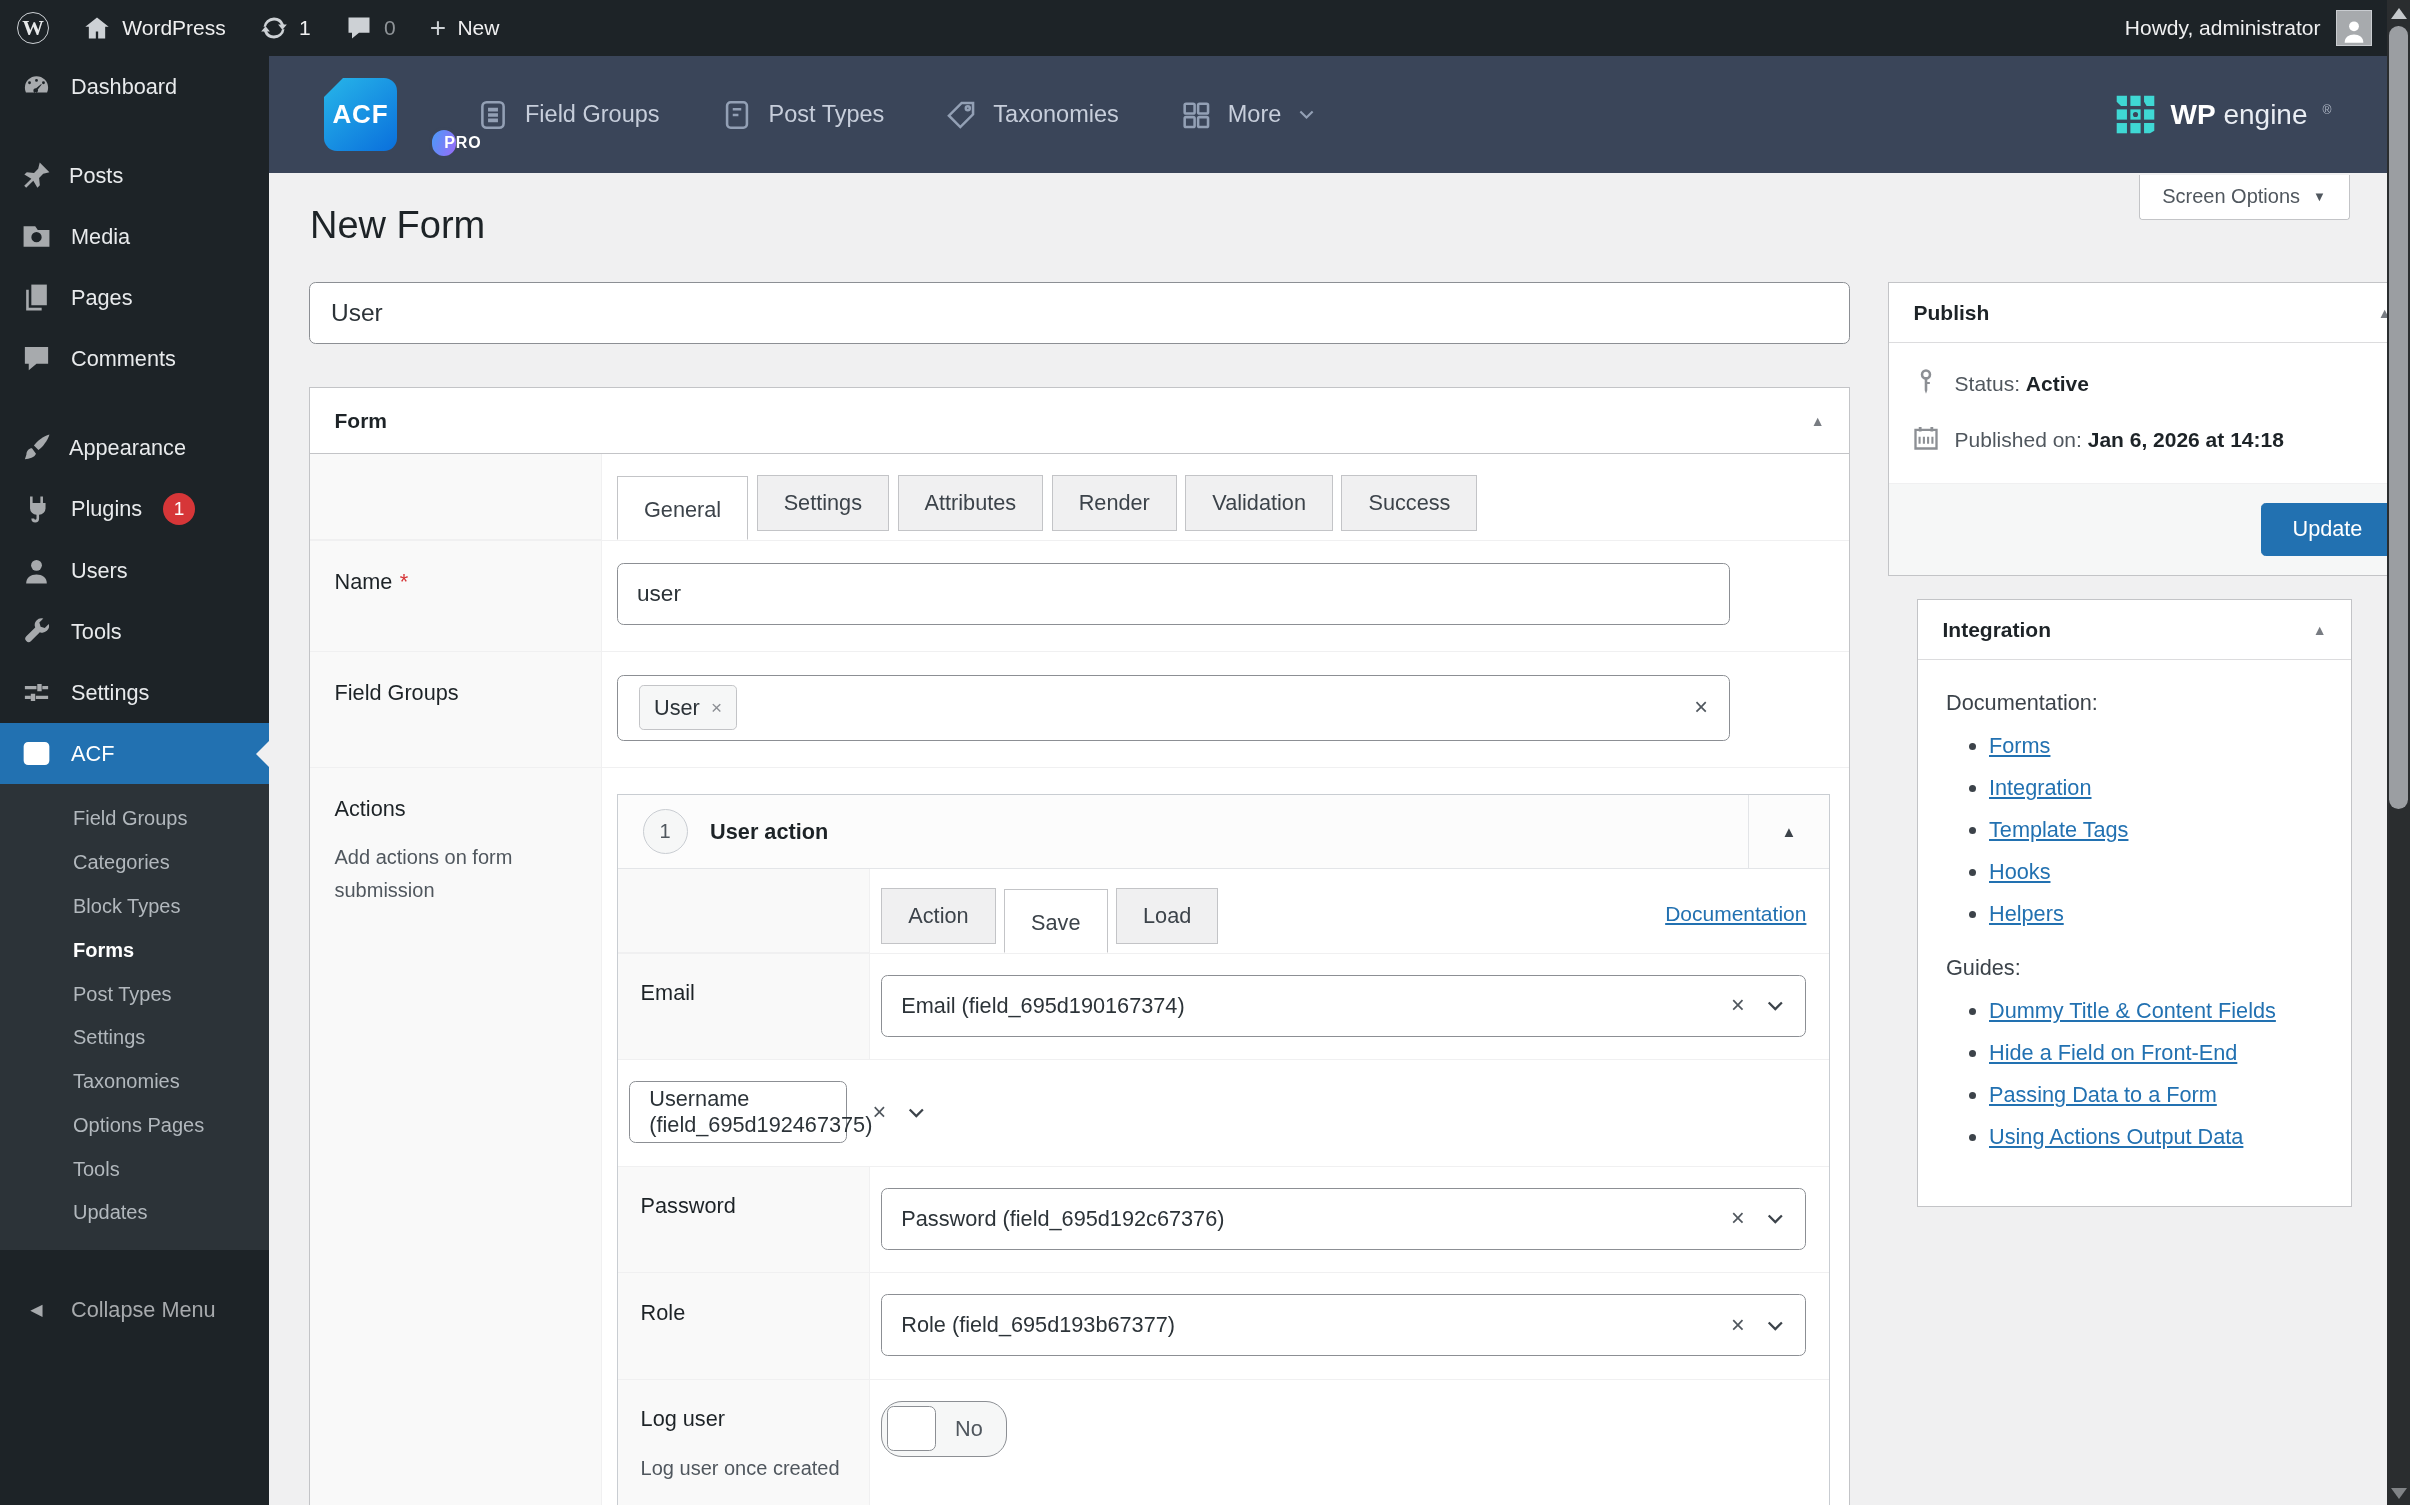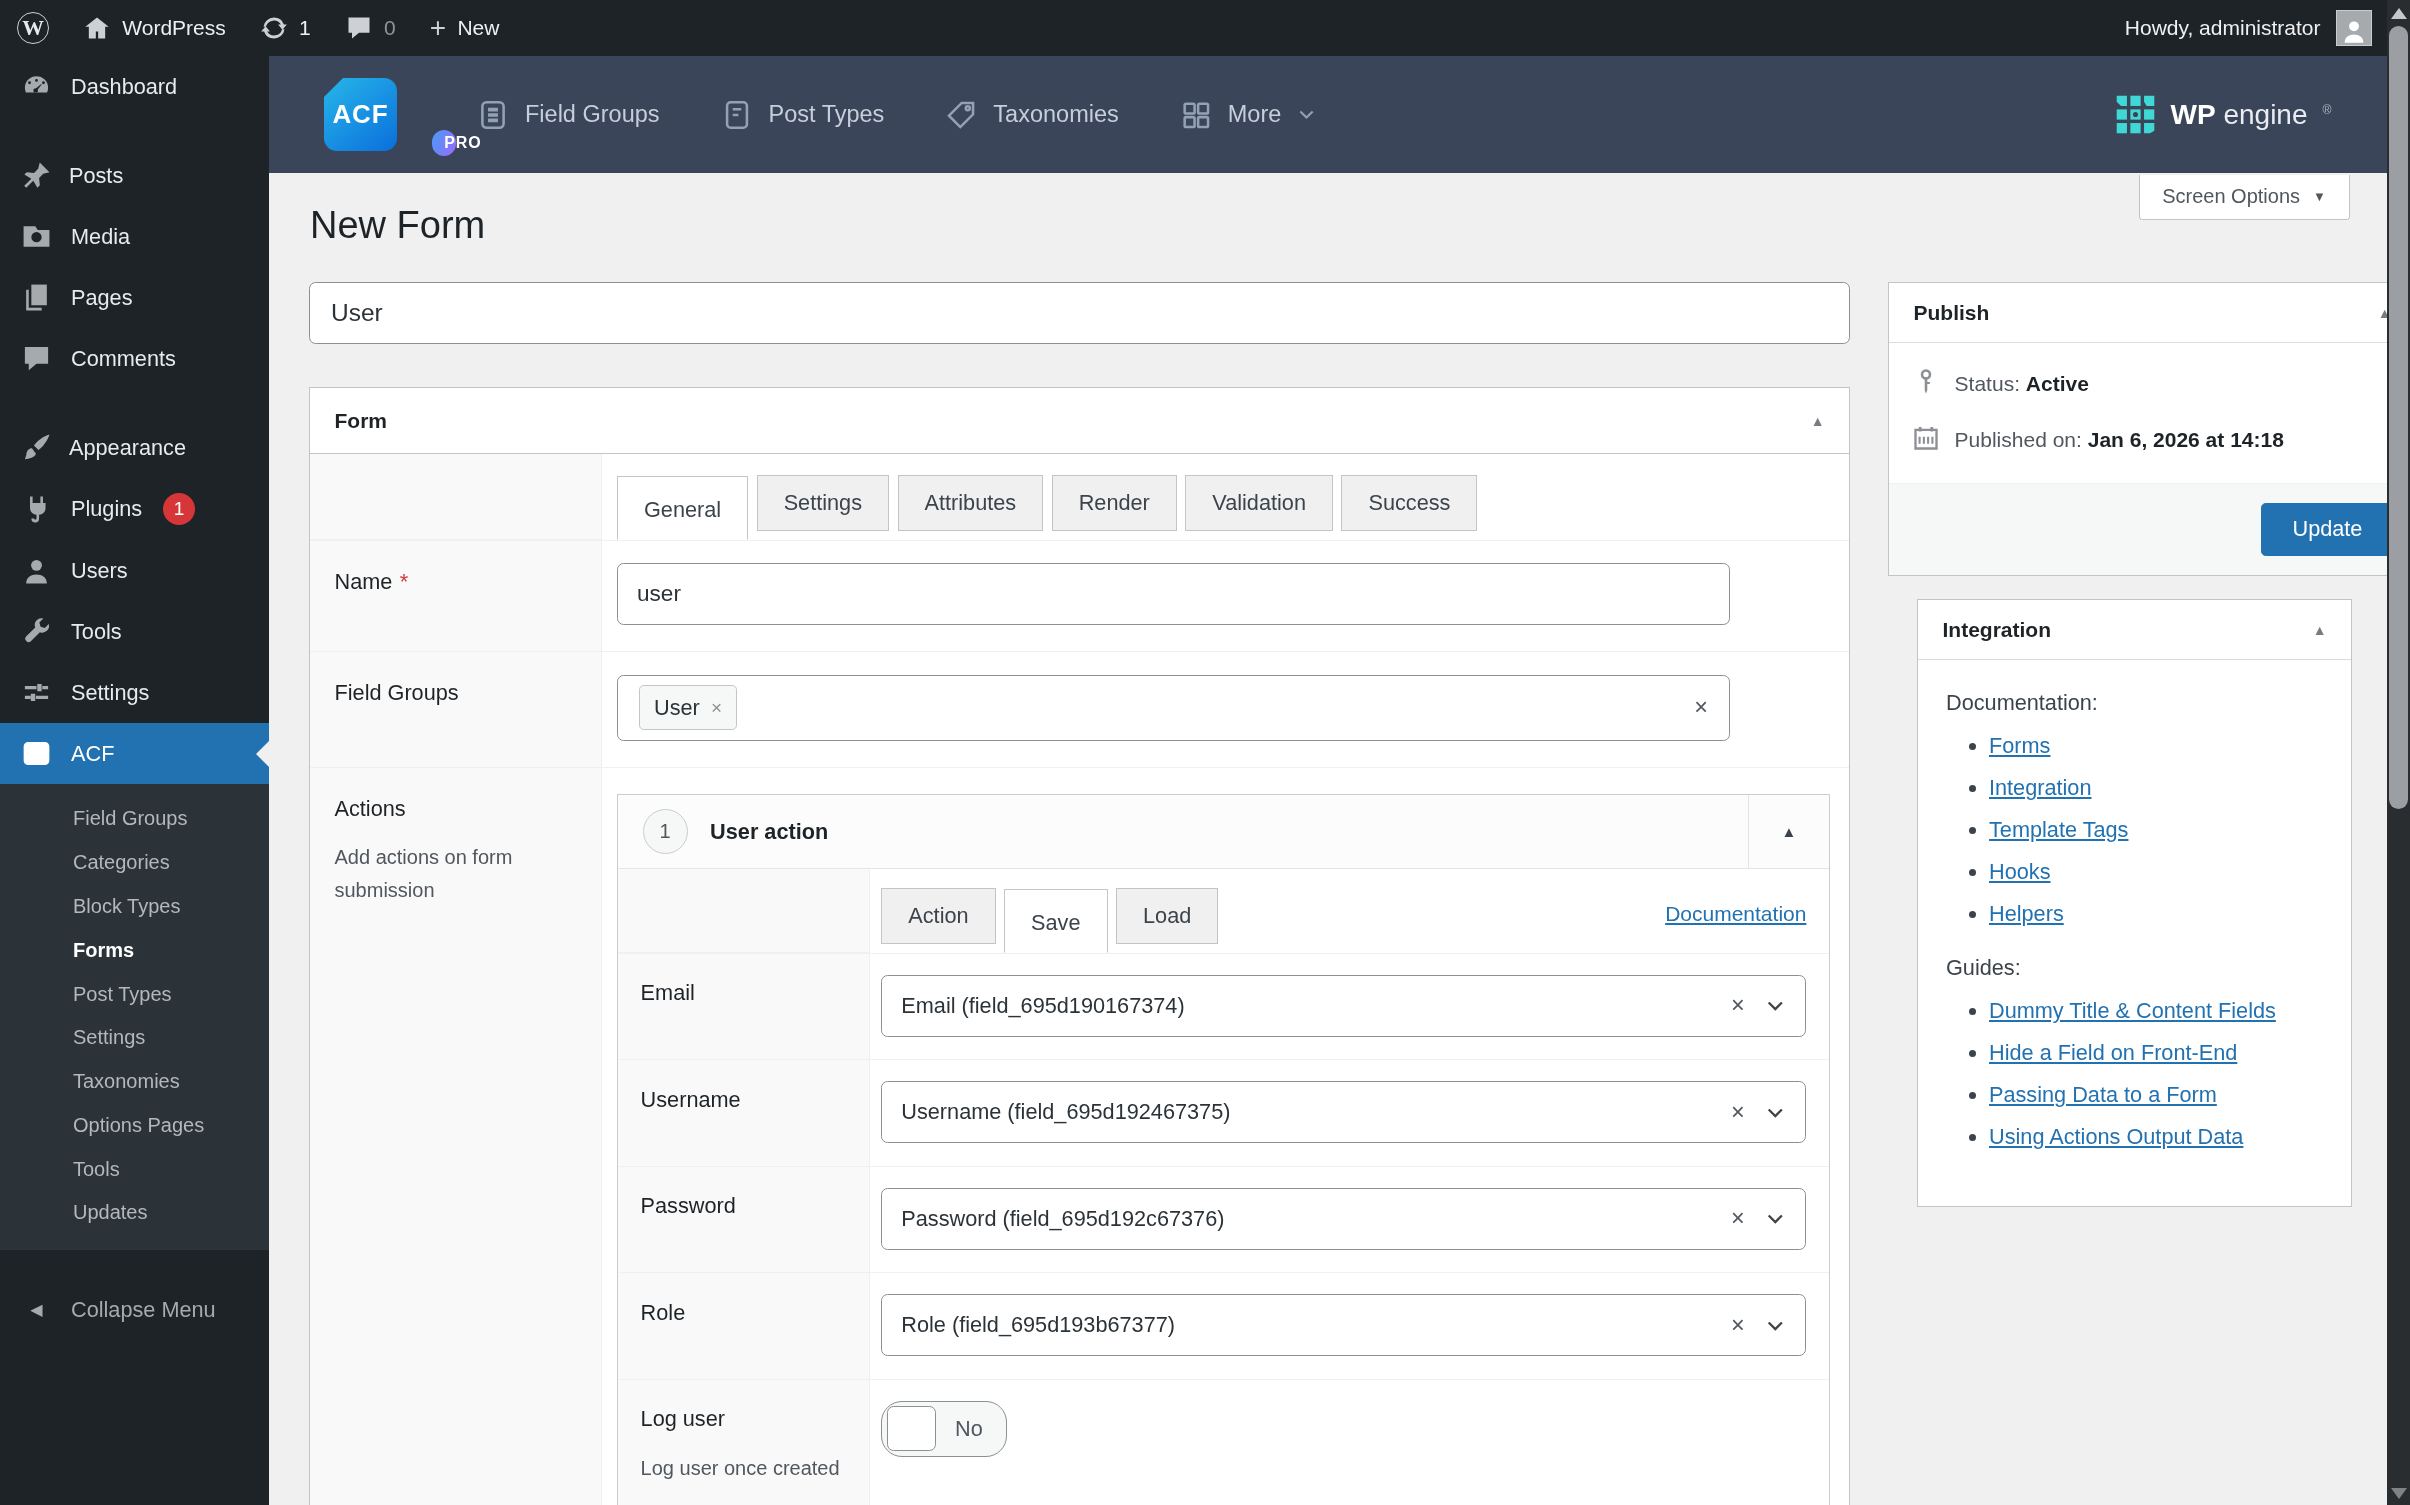--- a/index.html
+++ b/index.html
@@ -437,21 +437,20 @@
                   <span class="sel-x">×</span>
                   <svg class="sel-chev" viewBox="0 0 24 24">
                       <path d="M5 9l7 7 7-7"></path>
                     </svg>
                 </span>
               </div>
             </div>
           </div>
 
           <div class="irow bt">
-            <div class="ilabel">Username</div>
             <div class="icontent">
               <div class="select">
                 <span>Username (field_695d192467375)</span>
                 <span class="sel-icons">
                   <span class="sel-x">×</span>
                   <svg class="sel-chev" viewBox="0 0 24 24">
                       <path d="M5 9l7 7 7-7"></path>
                     </svg>
                 </span>
               </div>

